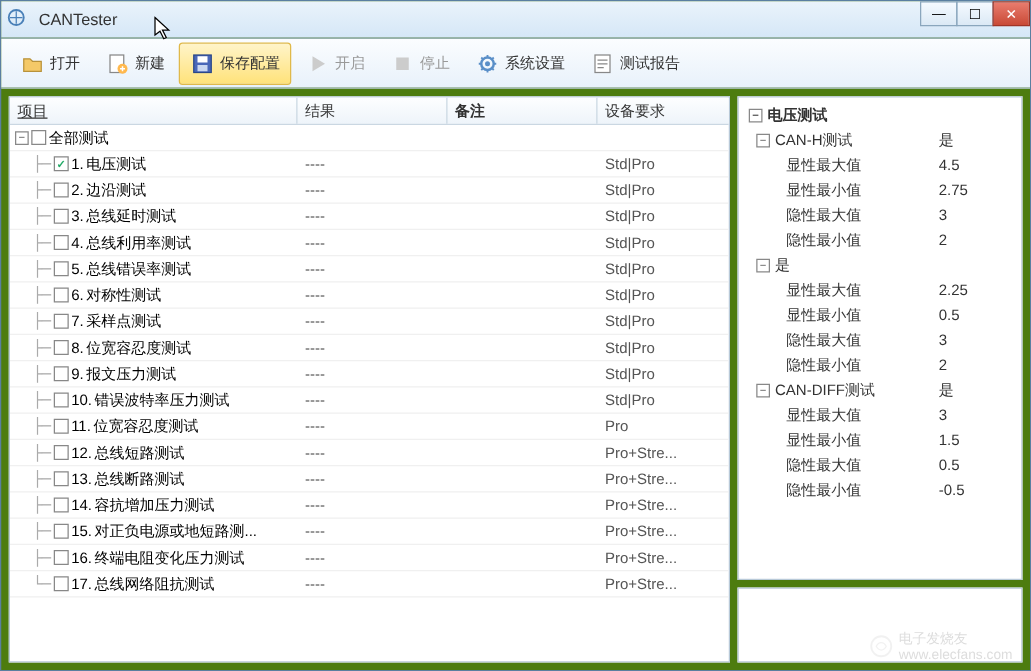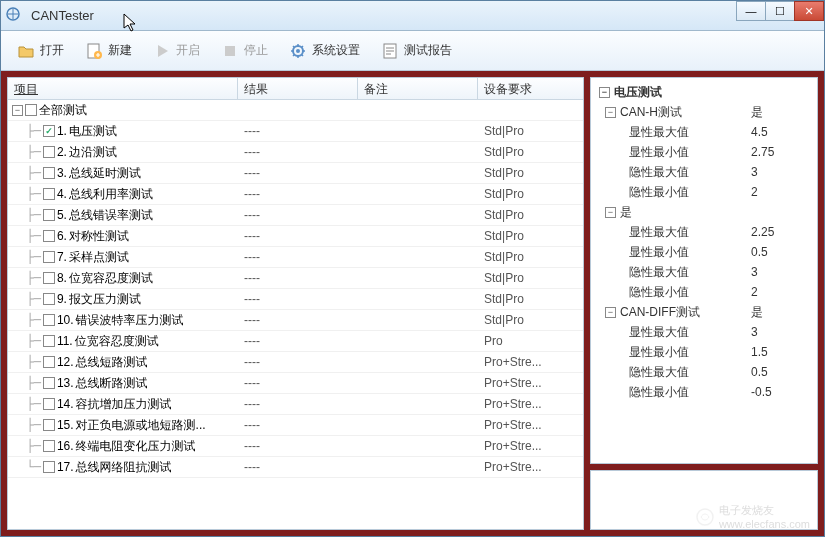--- a/index.html
+++ b/index.html
@@ -1,35 +1,35 @@
 <!DOCTYPE html>
 <html><head>
 <meta charset="utf-8">
 <style>
 * { box-sizing: border-box; margin: 0; padding: 0; }
 body { font-family: "Microsoft YaHei", "Segoe UI", Tahoma, sans-serif; font-size: 12px; background: #fff; }
-.window { width: 825px; height: 537px; border: 1px solid #5a7fa0; background: #7f1d1d; position: relative; display: flex; flex-direction: column; }
+.window { width: 825px; height: 537px; border: 1px solid #5a7fa0; background: #4d7c0f; position: relative; display: flex; flex-direction: column; }
 .titlebar { height: 30px; background: linear-gradient(#eaf3fb, #d5e7f7); border-bottom: 1px solid #a0b8cc; display: flex; align-items: center; padding: 0 4px; position: relative; }
 .titlebar .icon-area { display: flex; align-items: center; gap: 4px; }
 .title-text { margin-left: 6px; color: #333; font-size: 13px; }
 .win-controls { position: absolute; right: 0; top: 0; display: flex; }
 .win-btn { width: 30px; height: 20px; border: 1px solid #8aa6bd; background: linear-gradient(#f5faff,#dbe9f5); display: flex; align-items: center; justify-content: center; margin-left: -1px; font-size: 11px; font-family: Arial; }
 .win-btn.close { background: linear-gradient(#e97c6e,#c94a36); color: #fff; border-color: #a03426; }
 .toolbar { height: 40px; background: linear-gradient(#fbfdff,#e8f1fa); border-bottom: 1px solid #b8c9d8; display: flex; align-items: center; padding: 2px 6px; gap: 2px; }
 .tb-btn { height: 34px; display: flex; align-items: center; padding: 0 8px; border: 1px solid transparent; border-radius: 3px; gap: 4px; color: #333; }
 .tb-btn.active { background: linear-gradient(#fff4c9,#ffe27a); border-color: #e0b94a; }
 .tb-btn.disabled { color: #999; }
 .tb-icon { width: 20px; height: 20px; display: flex; align-items: center; justify-content: center; }
 .content { flex: 1; display: flex; padding: 6px; gap: 6px; overflow: hidden; }
 .left-panel { flex: 1; border: 1px solid #b8c9d8; display: flex; flex-direction: column; background: #fff; overflow: hidden; }
 .headers { display: flex; background: linear-gradient(#fdfeff,#eef4fa); border-bottom: 1px solid #cad7e2; height: 22px; }
 .hcol { border-right: 1px solid #cad7e2; padding: 3px 6px; color: #333; font-size: 12px; }
 .hcol.c1 { width: 230px; text-decoration: underline; }
 .hcol.c2 { width: 120px; }
-.hcol.c3 { width: 120px; }
+.hcol.c3 { width: 120px; font-weight: bold; }
 .hcol.c4 { flex: 1; border-right: none; }
 .tree-body { flex: 1; overflow-y: auto; }
 .tree-row { display: flex; height: 21px; align-items: center; border-bottom: 1px solid #f0f0f0; }
 .tree-row .c1 { width: 230px; display: flex; align-items: center; padding-left: 4px; gap: 2px; white-space: nowrap; overflow: hidden; }
 .tree-row .c2 { width: 120px; padding-left: 6px; color: #555; }
 .tree-row .c3 { width: 120px; padding-left: 6px; }
 .tree-row .c4 { flex: 1; padding-left: 6px; color: #555; white-space: nowrap; overflow: hidden; }
 .tree-toggle { width: 11px; height: 11px; border: 1px solid #888; display: inline-flex; align-items: center; justify-content: center; font-size: 9px; line-height: 1; color: #555; background: #fff; }
 .tree-line { color: #aaa; font-family: Consolas, monospace; }
 .chk { width: 12px; height: 12px; border: 1px solid #888; display: inline-flex; align-items: center; justify-content: center; font-size: 9px; background: #fff; }
@@ -86,20 +86,30 @@
     <div class="tb-btn">
       <span class="tb-icon">
           <svg width="18" height="18">
             <rect x="3" y="2" width="11" height="14" fill="#fff" stroke="#888"></rect>
             <circle cx="13" cy="13" r="4" fill="#ffb84d"></circle>
             <path d="M13 11v4M11 13h4" stroke="#fff" stroke-width="1.2"></path>
           </svg>
         </span>
       <span>新建</span>
     </div>
+    <div class="tb-btn active">
+      <span class="tb-icon">
+          <svg width="18" height="18">
+            <rect x="2" y="2" width="14" height="14" fill="#4a67b8" stroke="#2a4788"></rect>
+            <rect x="5" y="3" width="8" height="5" fill="#fff"></rect>
+            <rect x="5" y="10" width="8" height="5" fill="#cad7f0"></rect>
+          </svg>
+        </span>
+      <span>保存配置</span>
+    </div>
     <div class="tb-btn disabled">
       <span class="tb-icon">
           <svg width="18" height="18">
             <path d="M5 3 L15 9 L5 15 Z" fill="#ccc"></path>
           </svg>
         </span>
       <span>开启</span>
     </div>
     <div class="tb-btn disabled">
       <span class="tb-icon">

